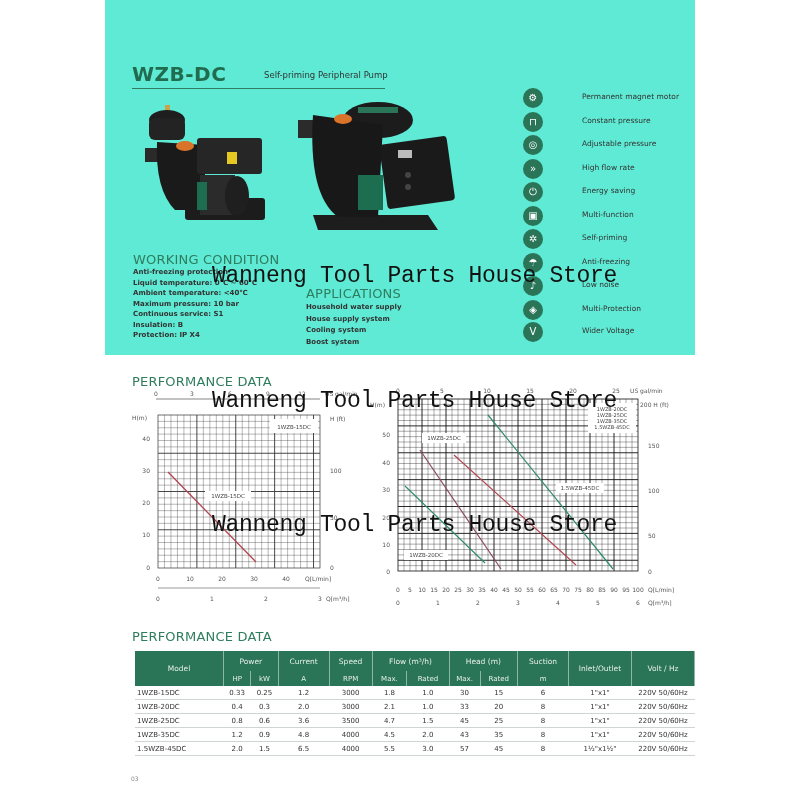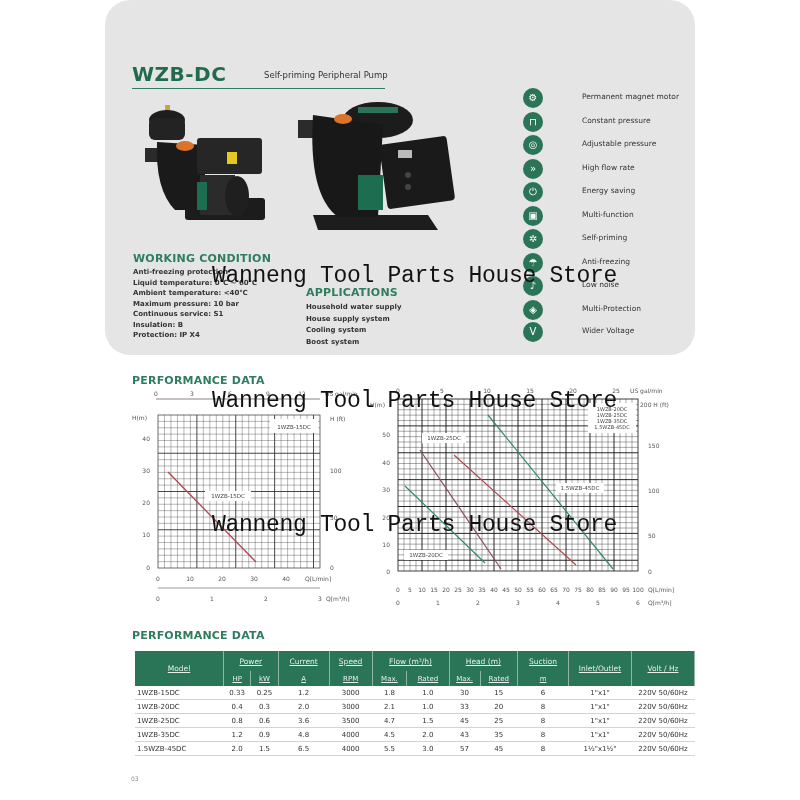--- a/index.html
+++ b/index.html
@@ -1,33 +1,33 @@
 <!DOCTYPE html>
 <html><head>
 <meta charset="utf-8">
 <style>
   html,body{margin:0;padding:0;background:#fff;}
   body{width:800px;height:800px;position:relative;overflow:hidden;font-family:"DejaVu Sans",sans-serif;color:#333;}
   .page{position:absolute;left:105px;top:0;width:590px;height:800px;background:#fff;}
-  .top{position:absolute;left:0;top:0;width:590px;height:355px;background:#e5e5e5;border-radius:25px;}
+  .top{position:absolute;left:0;top:0;width:590px;height:355px;background:#5eead4;}
   .title-wrap{position:absolute;left:27px;top:62px;width:253px;height:26px;border-bottom:1px solid #2f7d5e;}
   .title-main{position:absolute;left:0;top:0;font-family:"DejaVu Sans",sans-serif;font-weight:bold;font-size:20px;color:#216b4f;letter-spacing:0.5px;}
   .title-sub{position:absolute;left:96px;top:8px;font-size:8.5px;color:#333;white-space:nowrap;margin-left:36px;}
   .pump{position:absolute;}
-  .sec-h{position:absolute;font-weight:bold;font-size:11px;color:#2f7d5e;letter-spacing:0.2px;}
+  .sec-h{position:absolute;font-weight:normal;font-size:13px;color:#2f7d5e;letter-spacing:0.2px;}
   .list{position:absolute;font-size:7px;color:#333;line-height:10.5px;font-weight:bold;}
   .list div{white-space:nowrap;}
   .feat{position:absolute;left:418px;top:88px;}
   .feat-item{position:absolute;left:0;height:20px;width:180px;}
   .feat-icon{position:absolute;left:0;top:0;width:20px;height:20px;border-radius:50%;background:#2a7457;color:#fff;font-size:10px;line-height:20px;text-align:center;}
   .feat-label{position:absolute;left:34px;top:4px;font-size:7.5px;color:#333;white-space:nowrap;margin-left:25px;}
   .watermark{position:absolute;font-size:23px;color:#111;white-space:nowrap;font-family:Liberation Mono, monospace;z-index:5;letter-spacing:-0.3px;}
   .chart{position:absolute;}
   table.perf{position:absolute;left:30px;top:651px;width:560px;border-collapse:collapse;font-size:7px;}
-  table.perf th{background:#2a7457;color:#e6f0ec;font-weight:normal;height:15px;border-right:1px solid #8fb6a5;padding:0;text-decoration:underline;}
+  table.perf th{background:#2a7457;color:#e6f0ec;font-weight:normal;height:15px;border-right:1px solid #8fb6a5;padding:0;}
   table.perf thead tr:first-child th{height:20px;font-size:7.5px;}
   table.perf td{height:13px;text-align:center;border-bottom:1px solid #cfd6d2;padding:0;color:#333;}
   table.perf td.model{text-align:left;padding-left:2px;}
   .pageno{position:absolute;left:26px;top:775px;font-size:6px;color:#888;}
 </style>
 </head>
 <body>
 
 <div class="page">
   <div class="top">

